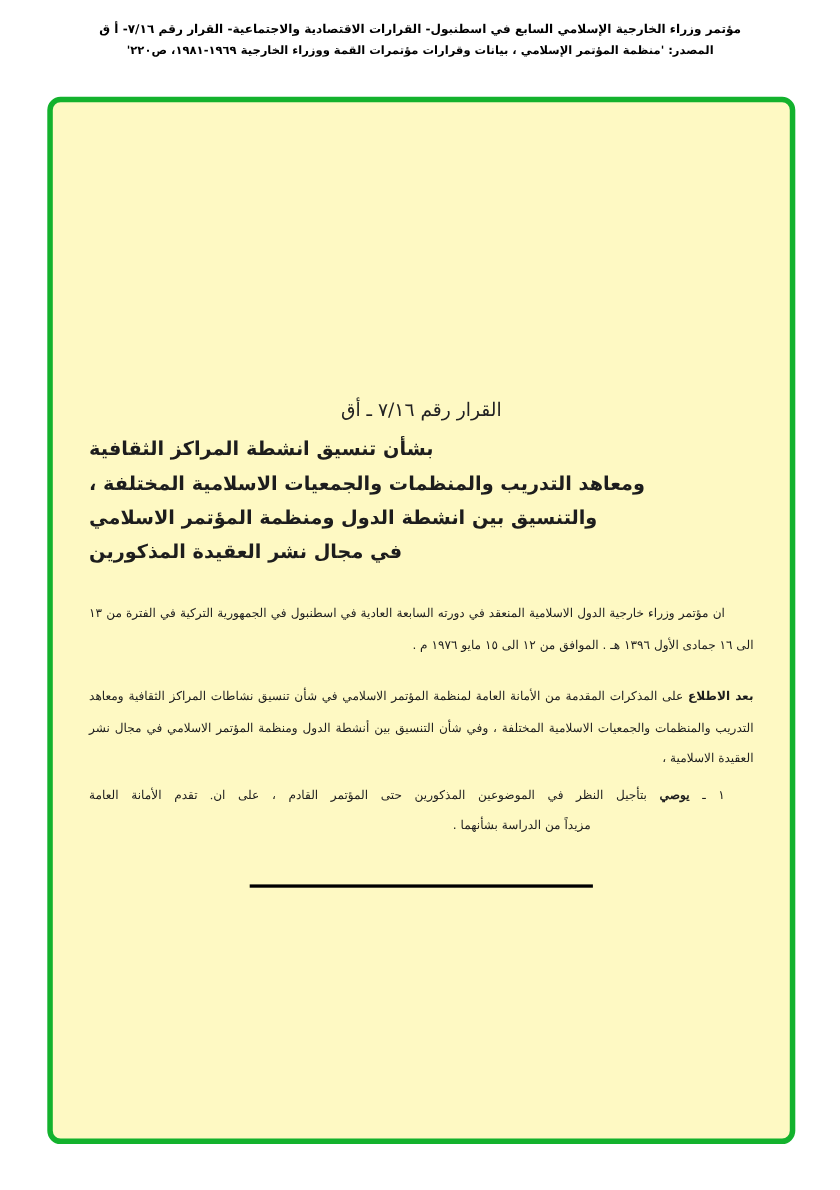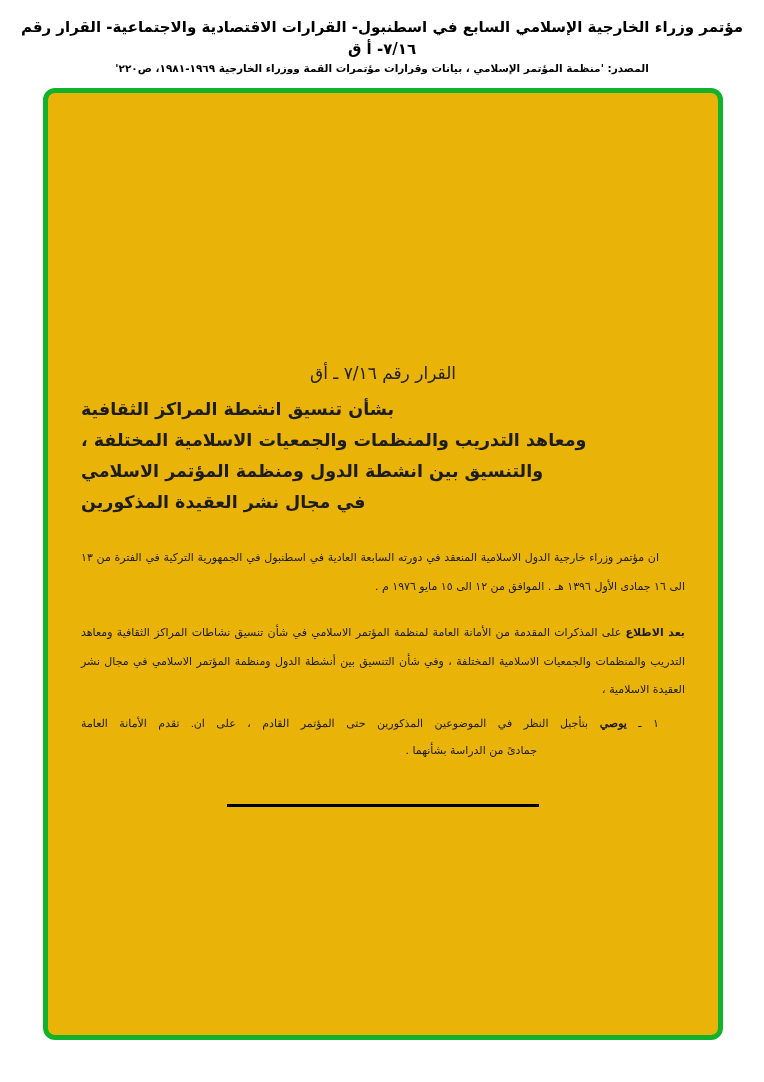--- a/index.html
+++ b/index.html
@@ -17,40 +17,40 @@
     overflow: hidden;
   }
   .page-header {
     position: absolute;
     top: 16px;
     left: 0;
     width: 764px;
     text-align: center;
   }
   .header-title {
-    font-size: 15px;
+    font-size: 11px;
     font-weight: bold;
     color: #000;
     line-height: 22px;
   }
   .header-source {
     margin-top: 2px;
     font-size: 10.5px;
     font-weight: bold;
     color: #000;
   }
   .doc-frame {
     position: absolute;
     left: 43px;
     top: 88px;
     width: 670px;
     height: 942px;
     border: 5px solid #13b22d;
     border-radius: 12px;
-    background: #eab308;
+    background: #fef9c3;
   }
   .frame-content {
     padding: 268px 33px 0 33px;
   }
   .res-no {
     text-align: center;
     font-size: 17px;
     line-height: 24px;
     color: #222;
   }
@@ -101,18 +101,18 @@
       <div>والتنسيق بين انشطة الدول ومنظمة المؤتمر الاسلامي</div>
       <div>في مجال نشر العقيدة المذكورين</div>
     </div>
 
     <p class="para p1">ان مؤتمر وزراء خارجية الدول الاسلامية المنعقد في دورته السابعة العادية في اسطنبول في الجمهورية التركية في الفترة من ١٣ الى ١٦ جمادى الأول ١٣٩٦ هـ . الموافق من ١٢ الى ١٥ مايو ١٩٧٦ م .</p>
 
     <p class="para p2"><span class="lead-bold">بعد الاطلاع</span><span> على المذكرات المقدمة من الأمانة العامة لمنظمة المؤتمر الاسلامي في شأن تنسيق نشاطات المراكز الثقافية ومعاهد التدريب والمنظمات والجمعيات الاسلامية المختلفة ، وفي شأن التنسيق بين أنشطة الدول ومنظمة المؤتمر الاسلامي في مجال نشر العقيدة الاسلامية ،</span></p>
 
     <p class="para p3a"><span>١ ـ </span><span class="lead-bold">يوصي</span><span> بتأجيل النظر في الموضوعين المذكورين حتى المؤتمر القادم ، على ان. تقدم الأمانة العامة</span></p>
 
-    <p class="para p3b">جمادىً من الدراسة بشأنهما .</p>
+    <p class="para p3b">مزيداً من الدراسة بشأنهما .</p>
 
     <div class="footer-rule"></div>
 
   </div>
 </div>
 
 </body></html>

